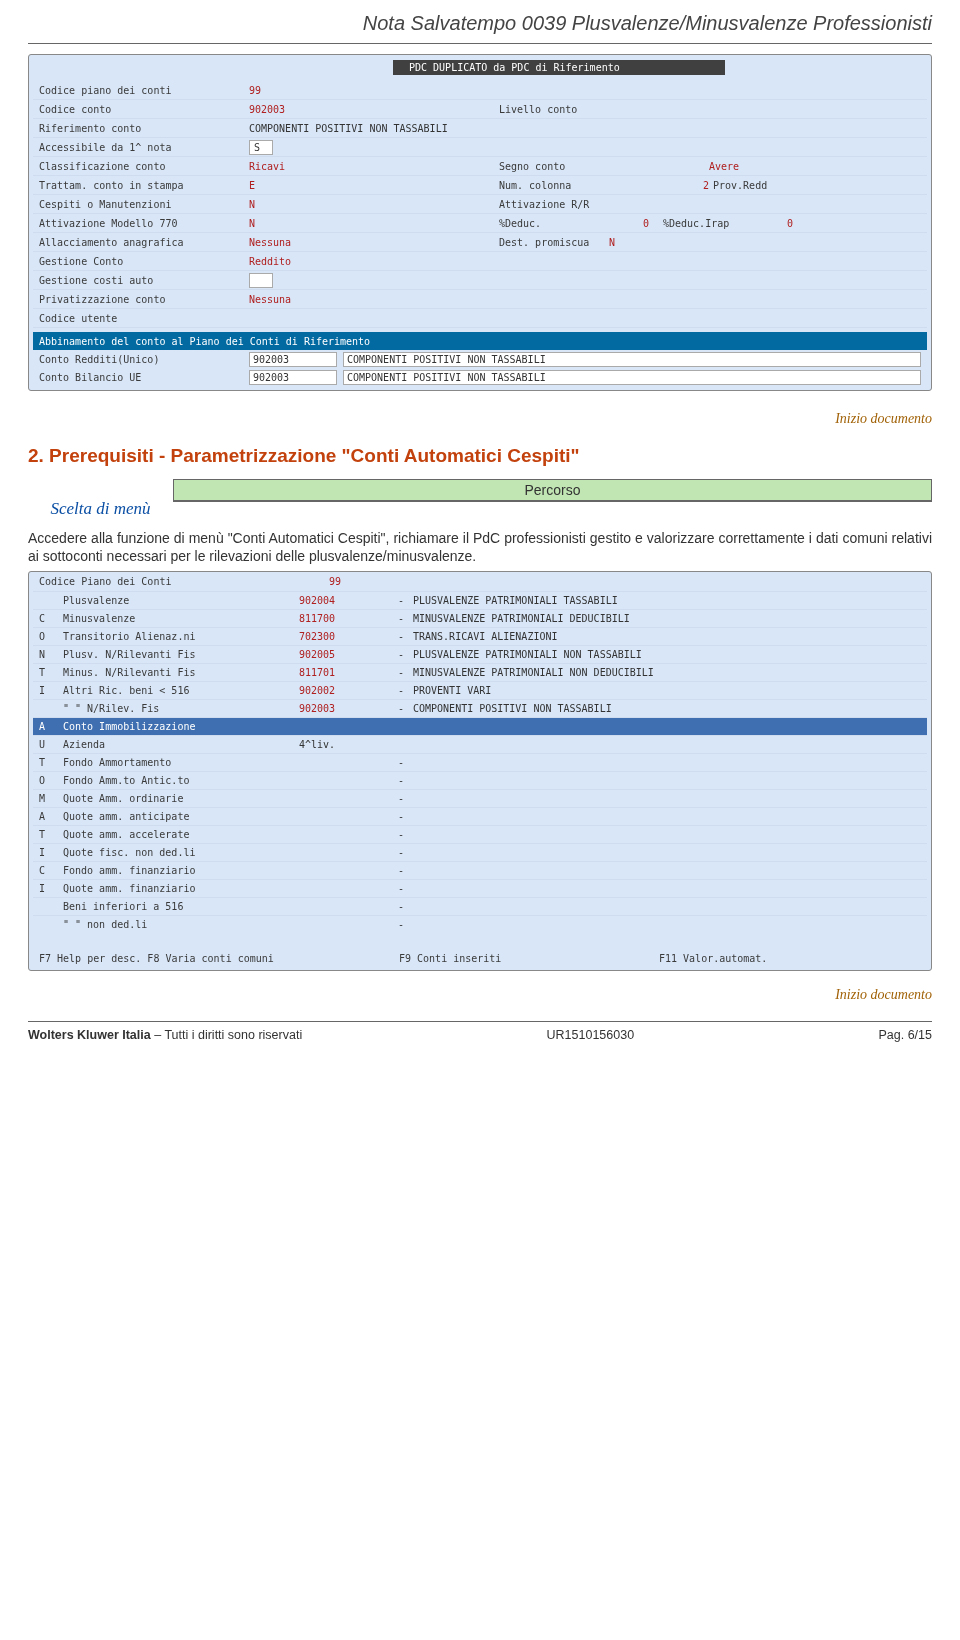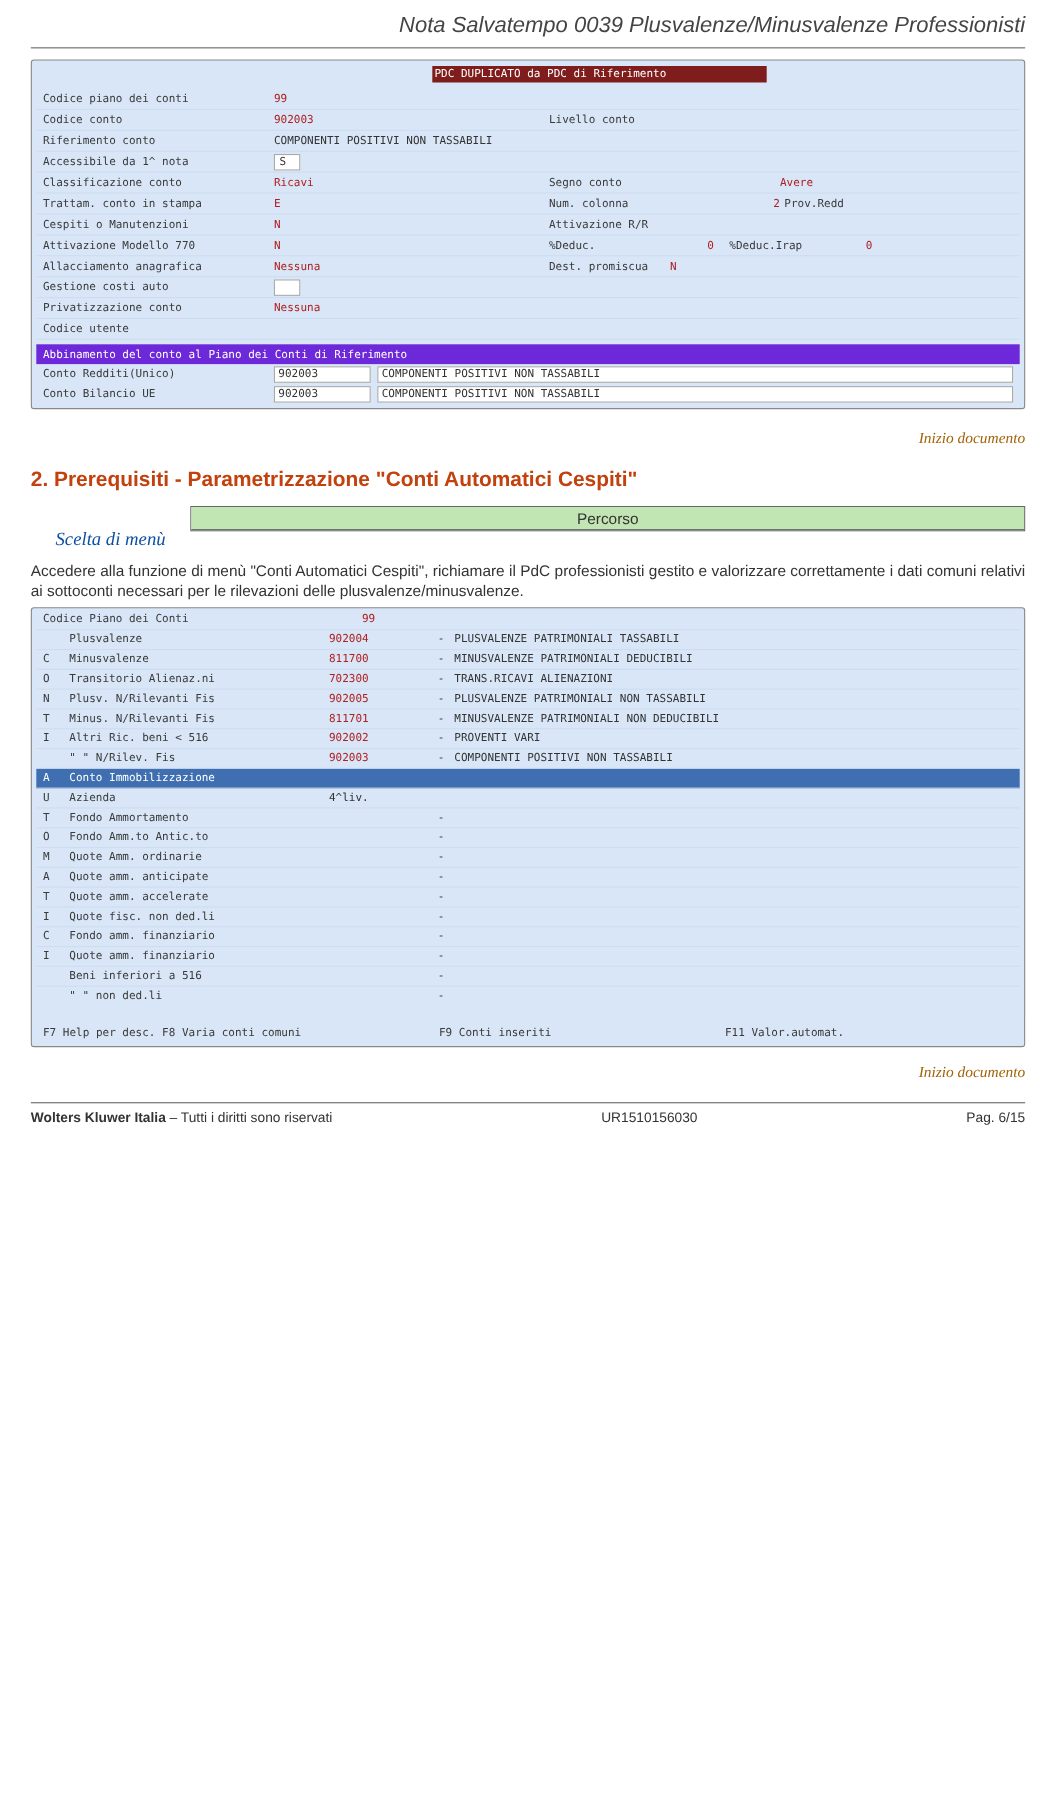--- a/index.html
+++ b/index.html
@@ -31,23 +31,23 @@
     border: 1px solid #888;
     border-radius: 3px;
     background: #d8e6f7;
     font-family: "Consolas", "Lucida Console", monospace;
     font-size: 10px;
     color: #3a3a3a;
     margin-bottom: 20px;
     padding: 2px 4px 4px 4px;
   }
   .ss-banner {
-    background: #7f1d1d;
+    background: #404040;
     color: #fff;
-    padding: 2px 2px;
+    padding: 2px 16px;
     margin: 3px 0 6px 360px;
     width: 300px;
     font-size: 10px;
   }
   .ss-row {
     display: flex;
     align-items: center;
     padding: 1px 6px;
     border-bottom: 1px solid #cfdcef;
     min-height: 16px;
@@ -68,21 +68,21 @@
   }
   .ss-val.desc {
     flex: 1;
     color: #333;
   }
   .ss-lbl2 { flex: 0 0 110px; color: #3a3a3a; }
   .ss-lbl3 { flex: 0 0 90px; }
   .ss-val-sm { flex: 0 0 40px; color: #b02020; text-align: right; padding-right:4px; }
   .ss-val-end { flex: 0 0 70px; color: #b02020; }
   .ss-section-head {
-    background: #6d28d9;
+    background: #0369a1;
     color: #fff;
     padding: 1px 6px;
     margin-top: 4px;
     border: none;
   }
   .ss-subrow {
     display: flex;
     align-items: center;
     padding: 1px 6px;
     min-height: 16px;
@@ -275,20 +275,24 @@
       <div class="ss-lbl3" style="flex:0 0 90px;padding-left:10px">%Deduc.Irap</div>
       <div class="ss-val-sm" style="flex:0 0 40px">0</div>
     </div>
     <div class="ss-row">
       <div class="ss-lbl">Allacciamento anagrafica</div>
       <div class="ss-val" style="flex:0 0 250px">Nessuna</div>
       <div class="ss-lbl2">Dest. promiscua</div>
       <div class="ss-val">N</div>
     </div>
     <div class="ss-row">
+      <div class="ss-lbl">Gestione Conto</div>
+      <div class="ss-val">Reddito</div>
+    </div>
+    <div class="ss-row">
       <div class="ss-lbl">Gestione costi auto</div>
       <div class="ss-val box" style="flex:0 0 14px"></div>
     </div>
     <div class="ss-row">
       <div class="ss-lbl">Privatizzazione conto</div>
       <div class="ss-val">Nessuna</div>
     </div>
     <div class="ss-row">
       <div class="ss-lbl">Codice utente</div>
     </div>

